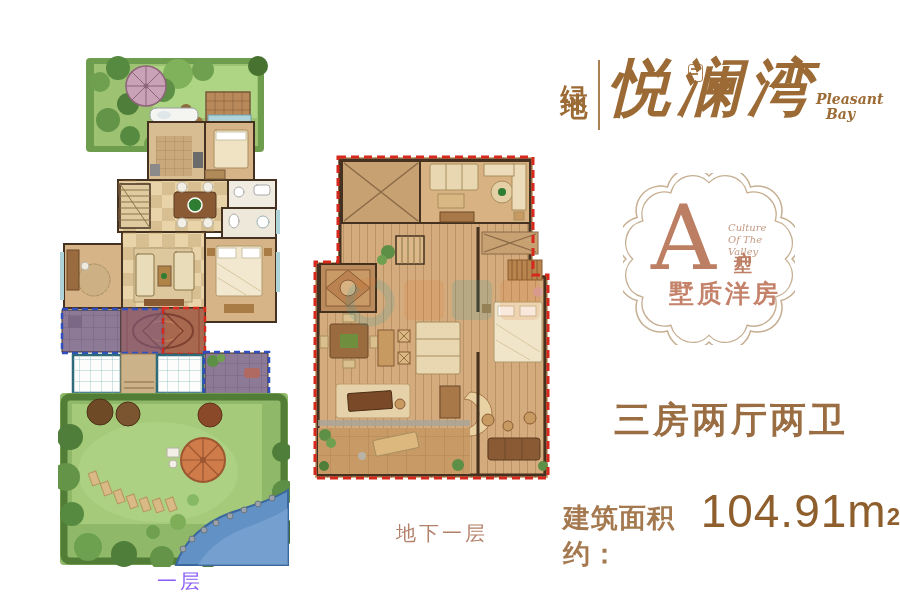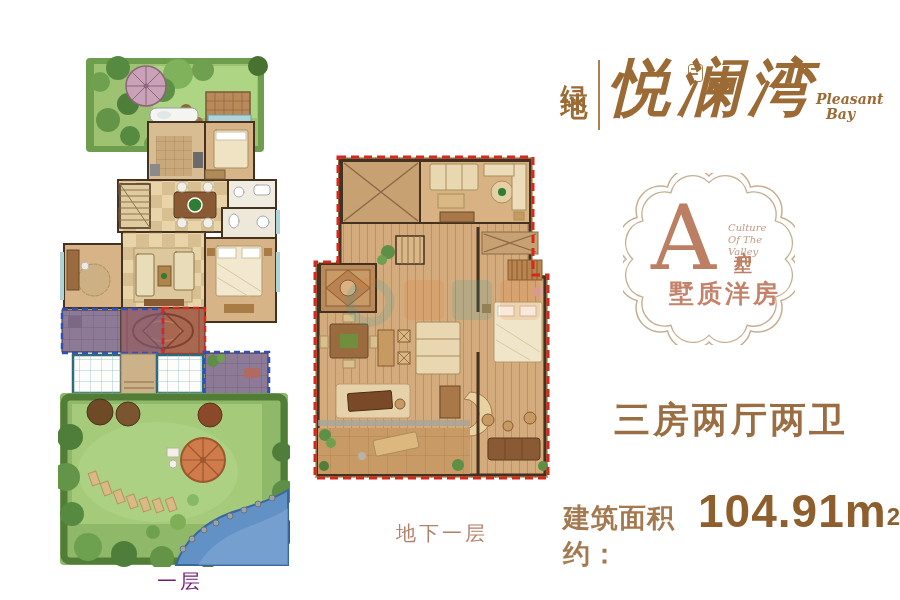--- a/index.html
+++ b/index.html
@@ -33,26 +33,26 @@
   .badge-unit{left:108px;top:64px;writing-mode:vertical-rl;text-orientation:upright;
       font-size:18px;font-weight:bold;color:#bd7f63;letter-spacing:4px;}
   .badge-subtitle{left:16px;top:104px;width:172px;text-align:center;font-size:25px;
       font-weight:bold;color:#c5826b;letter-spacing:3px;}
 
   
   .spec-layout{left:614px;top:396px;font-size:36px;font-weight:bold;color:#9a6e42;
       letter-spacing:3px;}
   .spec-area{left:563px;top:442px;display:flex;align-items:baseline;margin-top:42px;}
   .spec-area .lbl{font-size:27px;font-weight:bold;color:#a5794f;letter-spacing:1px;}
-  .spec-area .val{font-size:46px;font-weight:bold;color:#8e5f2d;letter-spacing:1px;}
+  .spec-area .val{font-size:46px;font-weight:normal;color:#8e5f2d;letter-spacing:1px;}
   .spec-area sup{font-size:24px;font-weight:bold;color:#8e5f2d;position:relative;top:-2px;}
 
   
   .lbl-floor1{left:140px;top:568px;width:80px;text-align:center;font-size:20px;
-      color:#701a75;letter-spacing:3px;}
+      color:#8b5cf6;letter-spacing:3px;}
   .lbl-basement{left:396px;top:500px;font-size:20px;color:#b3806a;letter-spacing:3px;margin-top:20px;}
 
   .watermark{left:338px;top:266px;width:220px;height:72px;opacity:.16;}
 </style>
 </head>
 <body>
 
 <div class="canvas">
 
   <svg class="abs" style="left:58px;top:52px;" width="232" height="515" viewBox="0 0 232 515">

